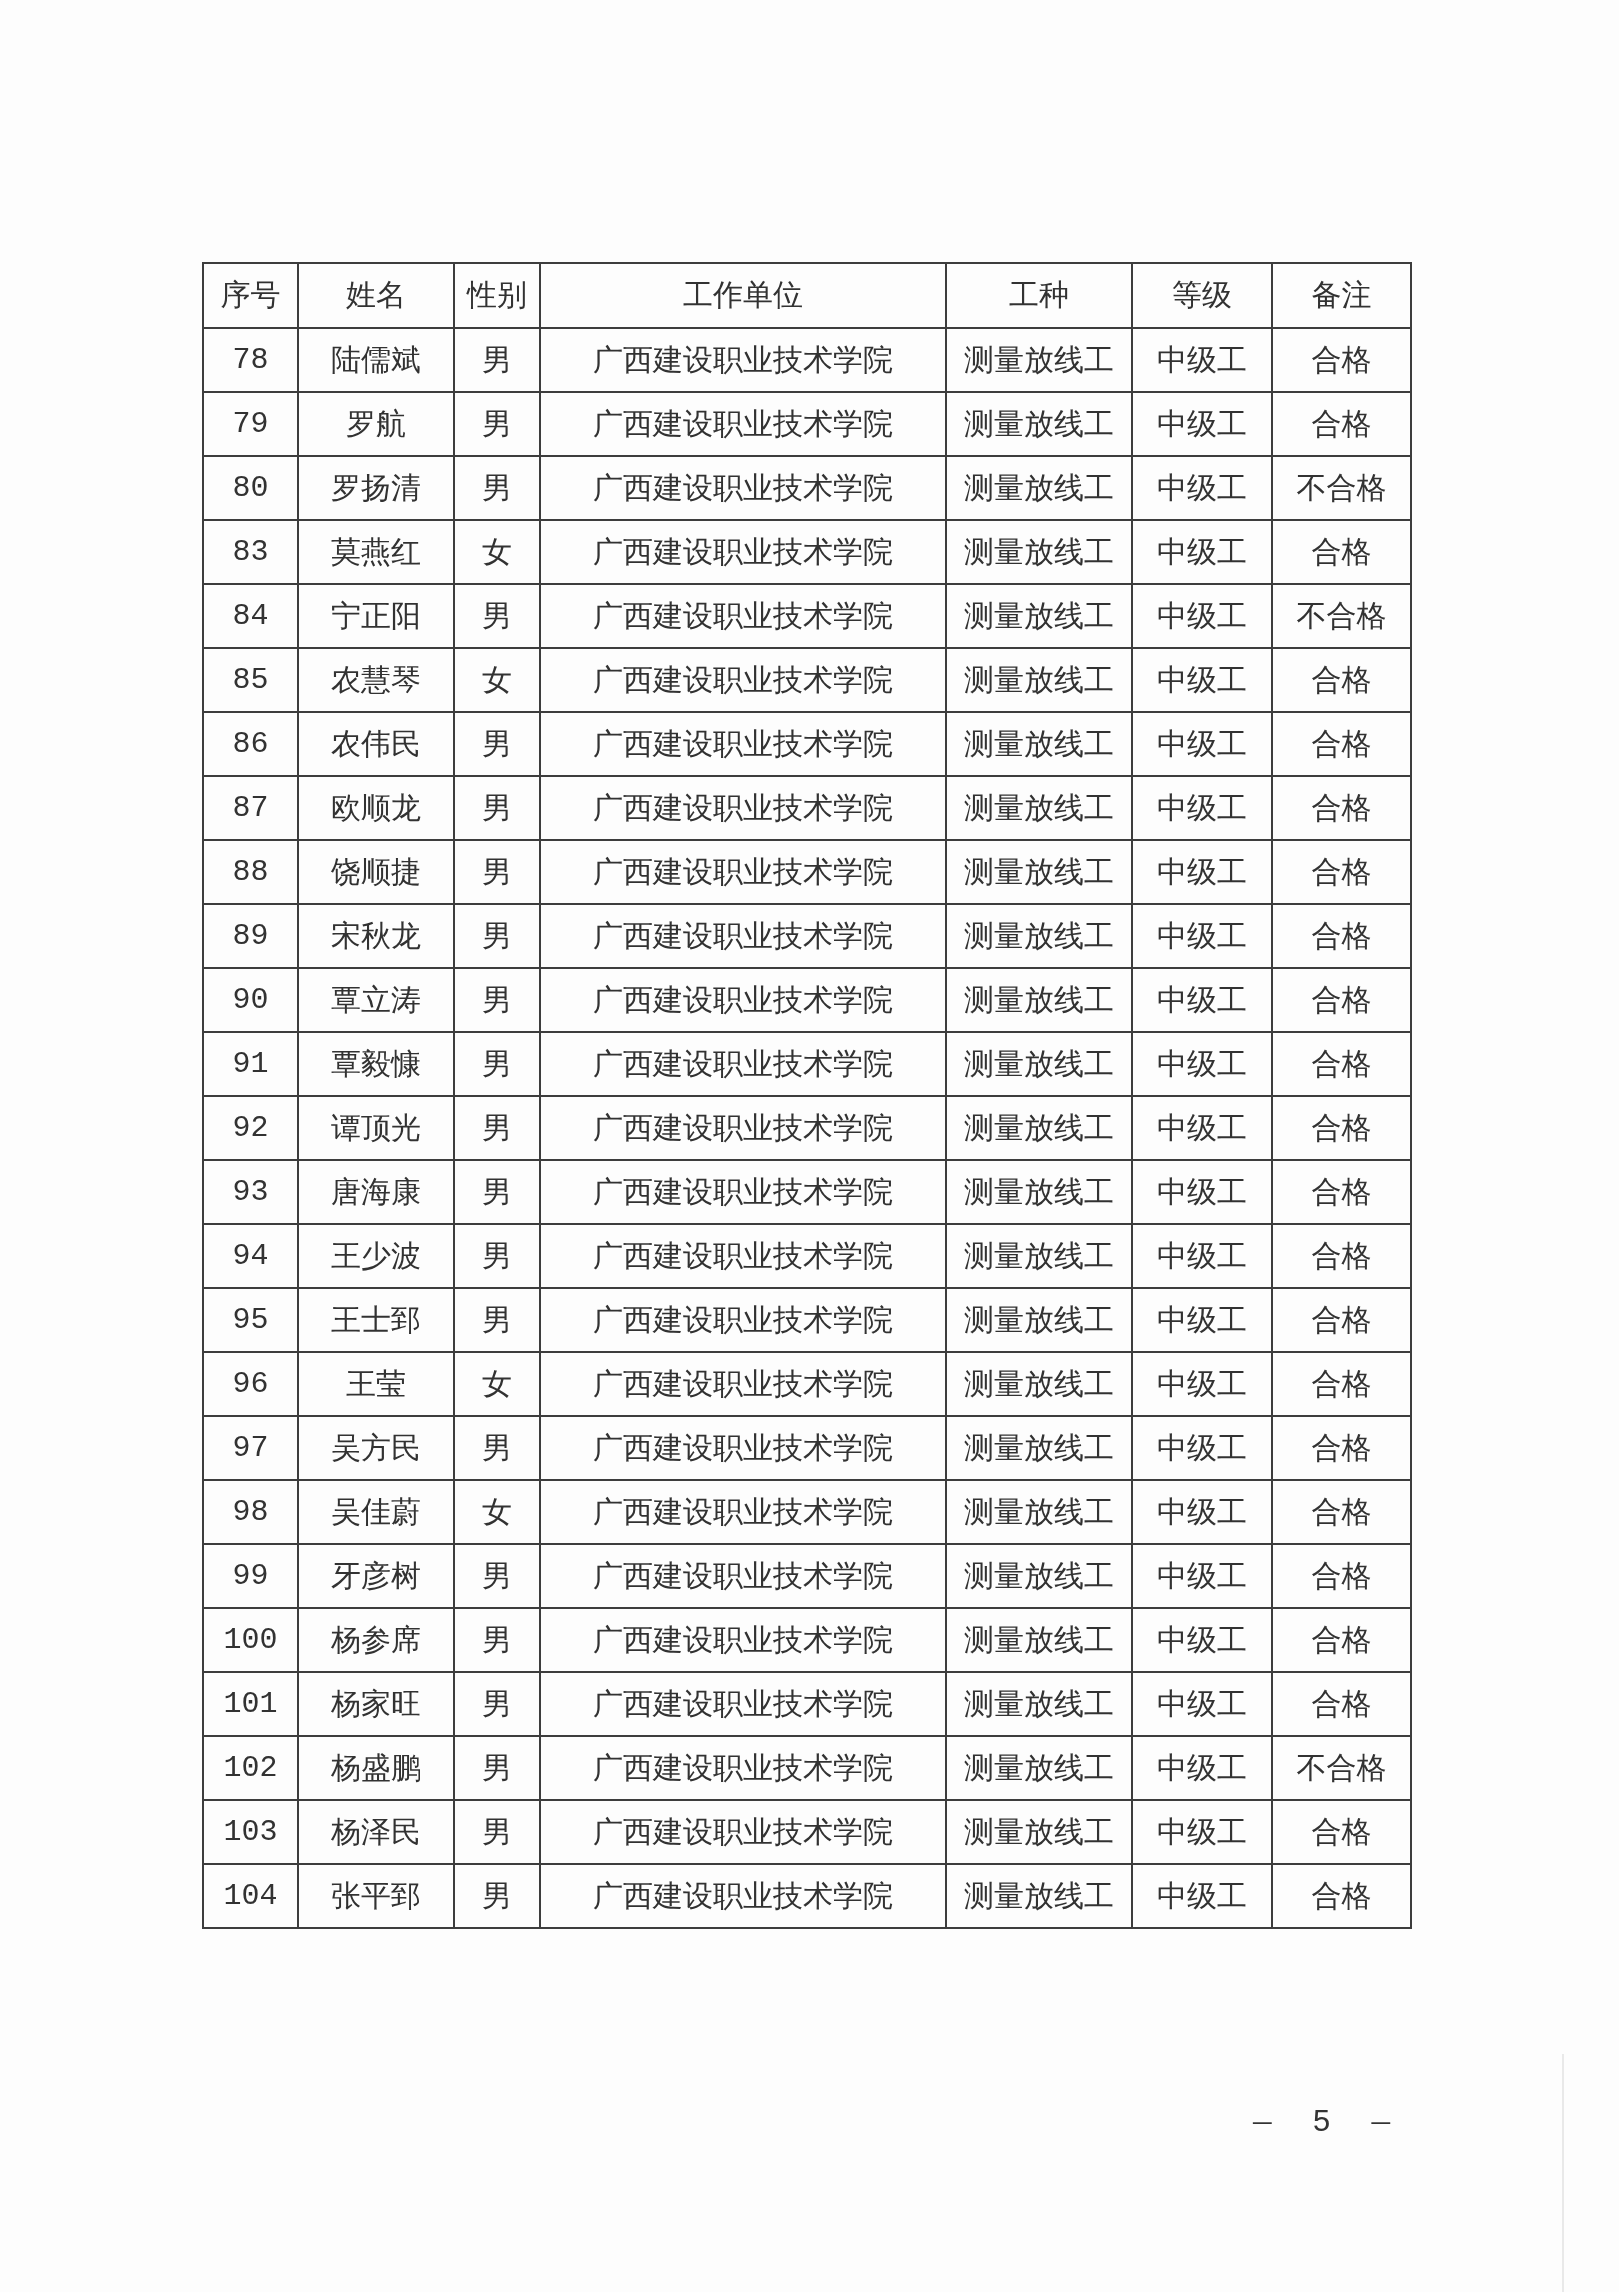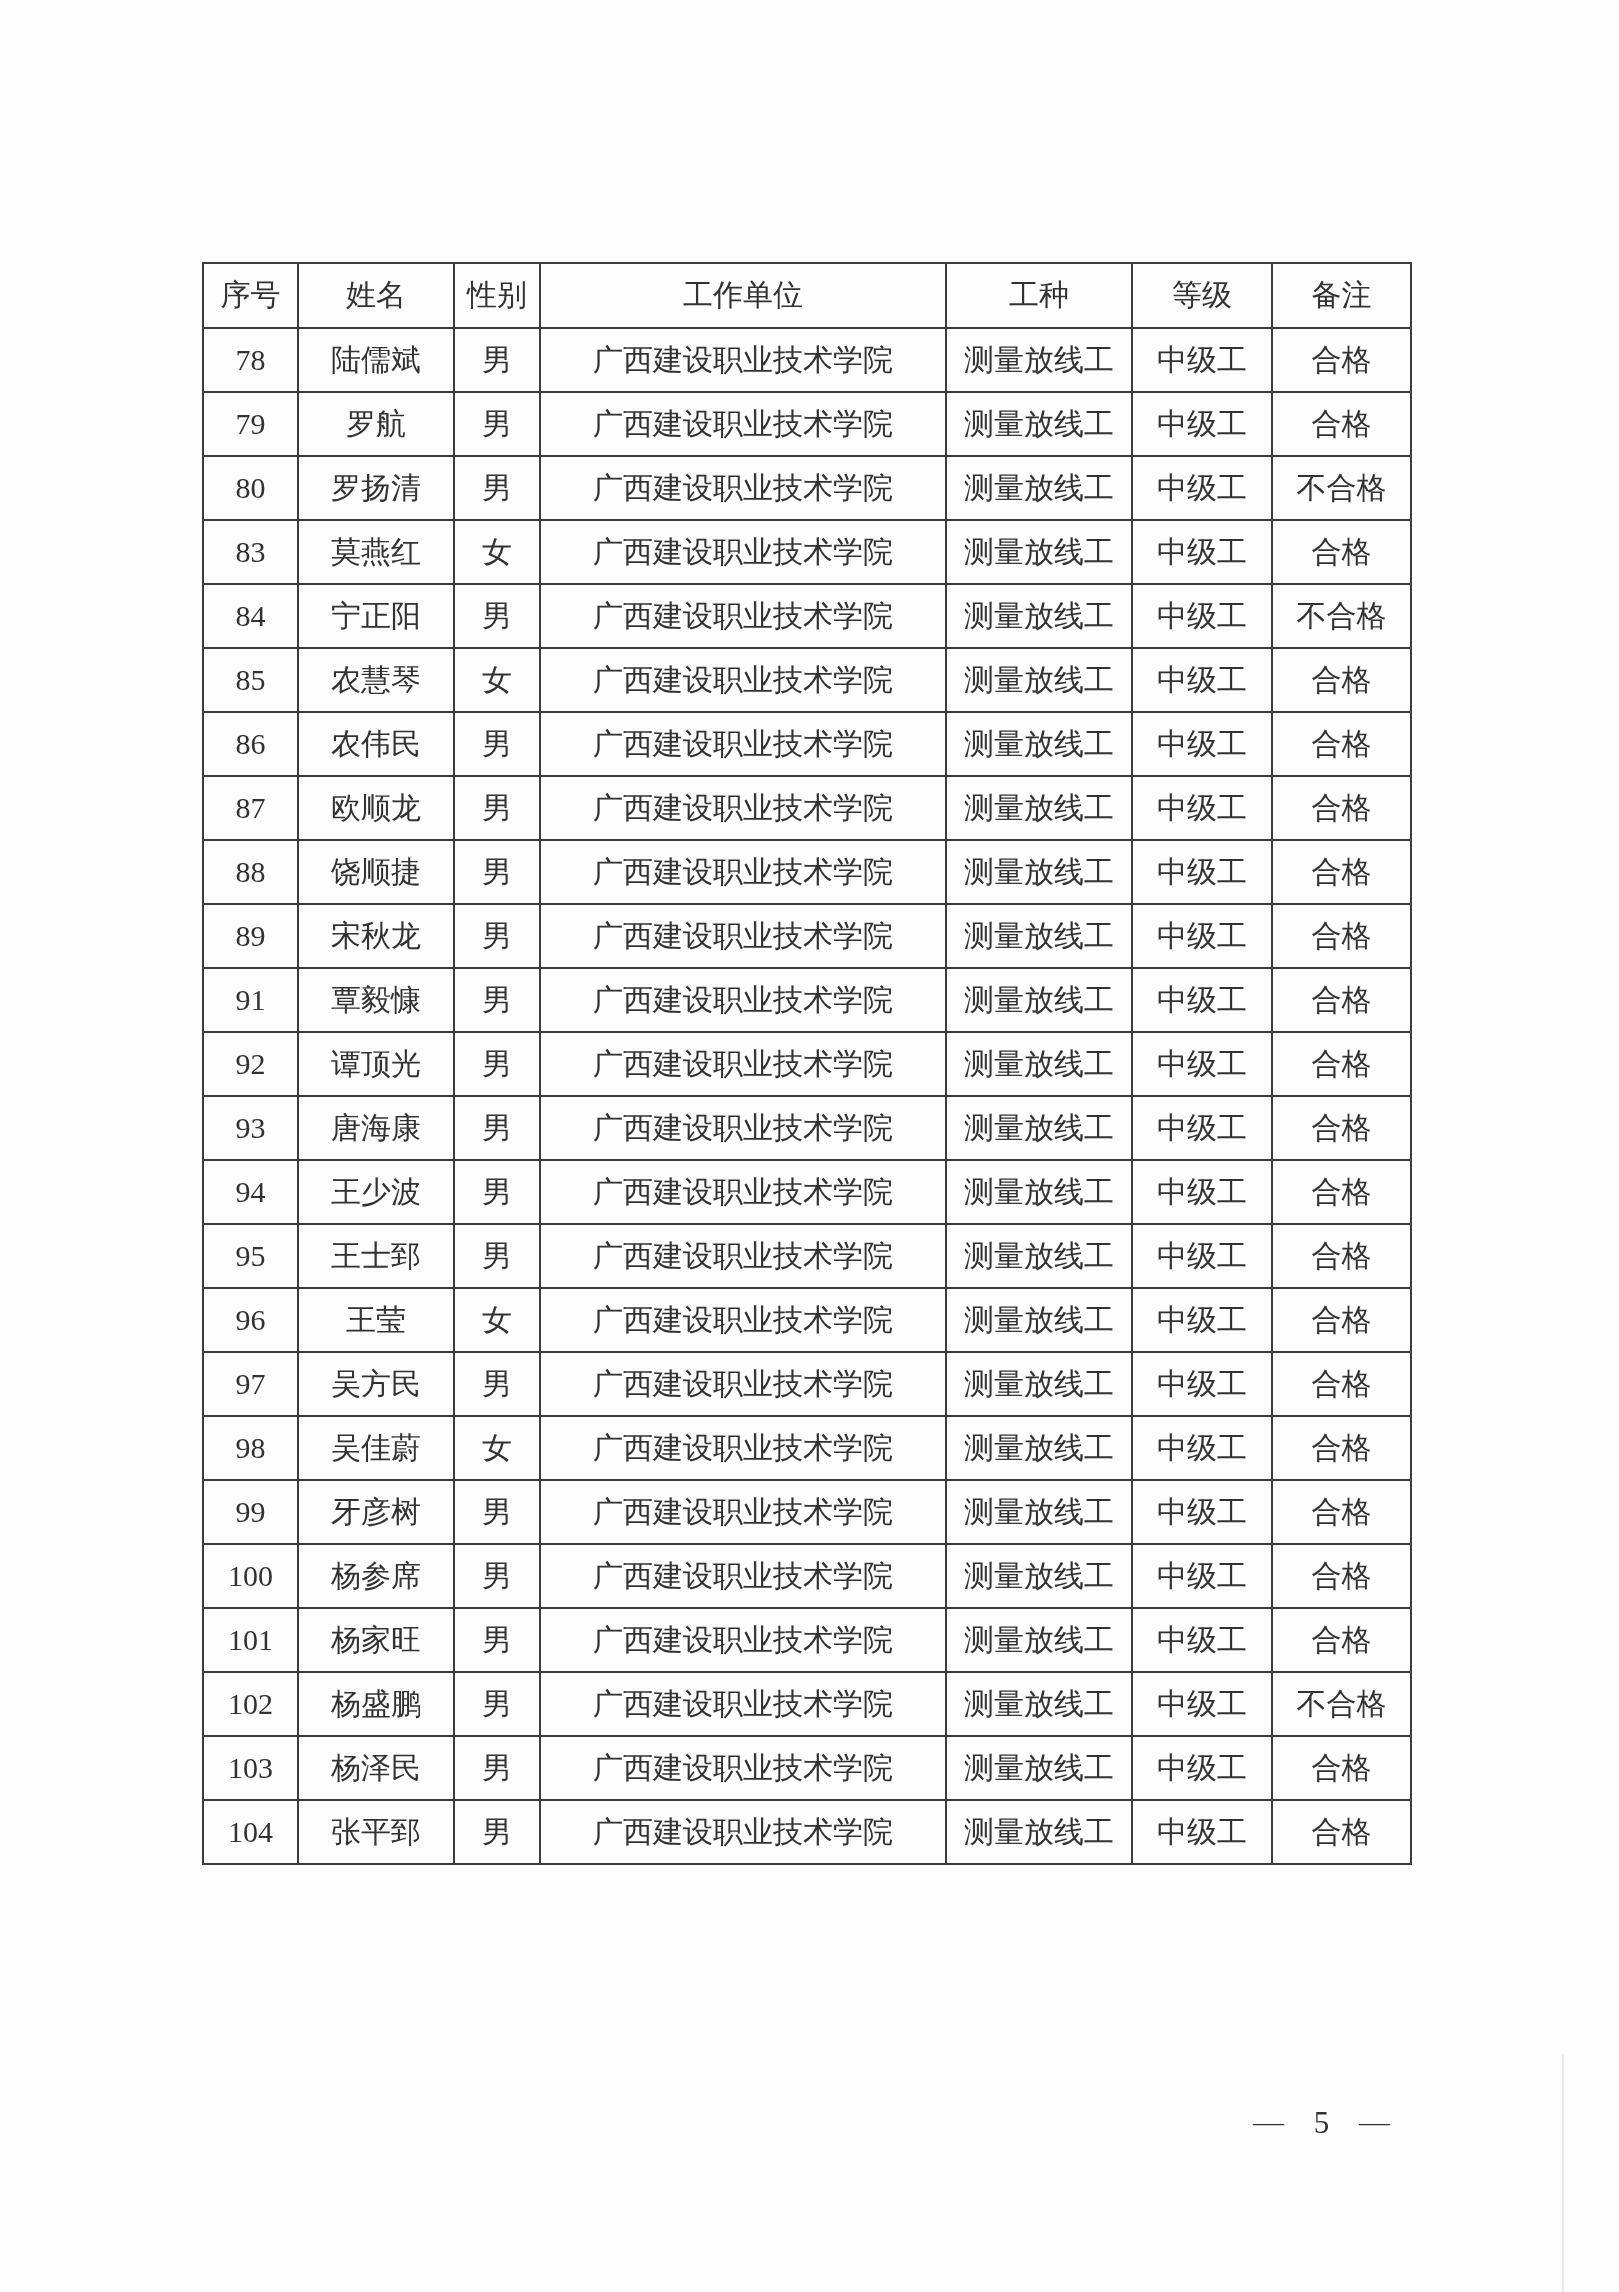--- a/index.html
+++ b/index.html
@@ -2,21 +2,21 @@
 <html><head>
 <meta charset="utf-8">
 <style>
   * { margin: 0; padding: 0; box-sizing: border-box; }
   html, body { background: #ffffff; }
   .page {
     position: relative;
     width: 1619px;
     height: 2293px;
     background: #fdfdfd;
-    font-family: Liberation Serif, serif;
+    font-family: Liberation Mono, monospace;
     color: #2e2e2e;
     overflow: hidden;
   }
   table.roster {
     position: absolute;
     left: 202px;
     top: 262px;
     width: 1209px;
     border-collapse: collapse;
     table-layout: fixed;
@@ -166,20 +166,29 @@
         <tr>
       <td>89</td>
       <td>宋秋龙</td>
       <td>男</td>
       <td>广西建设职业技术学院</td>
       <td>测量放线工</td>
       <td>中级工</td>
       <td>合格</td>
     </tr>
         <tr>
+      <td>90</td>
+      <td>覃立涛</td>
+      <td>男</td>
+      <td>广西建设职业技术学院</td>
+      <td>测量放线工</td>
+      <td>中级工</td>
+      <td>合格</td>
+    </tr>
+        <tr>
       <td>91</td>
       <td>覃毅慷</td>
       <td>男</td>
       <td>广西建设职业技术学院</td>
       <td>测量放线工</td>
       <td>中级工</td>
       <td>合格</td>
     </tr>
         <tr>
       <td>92</td>

